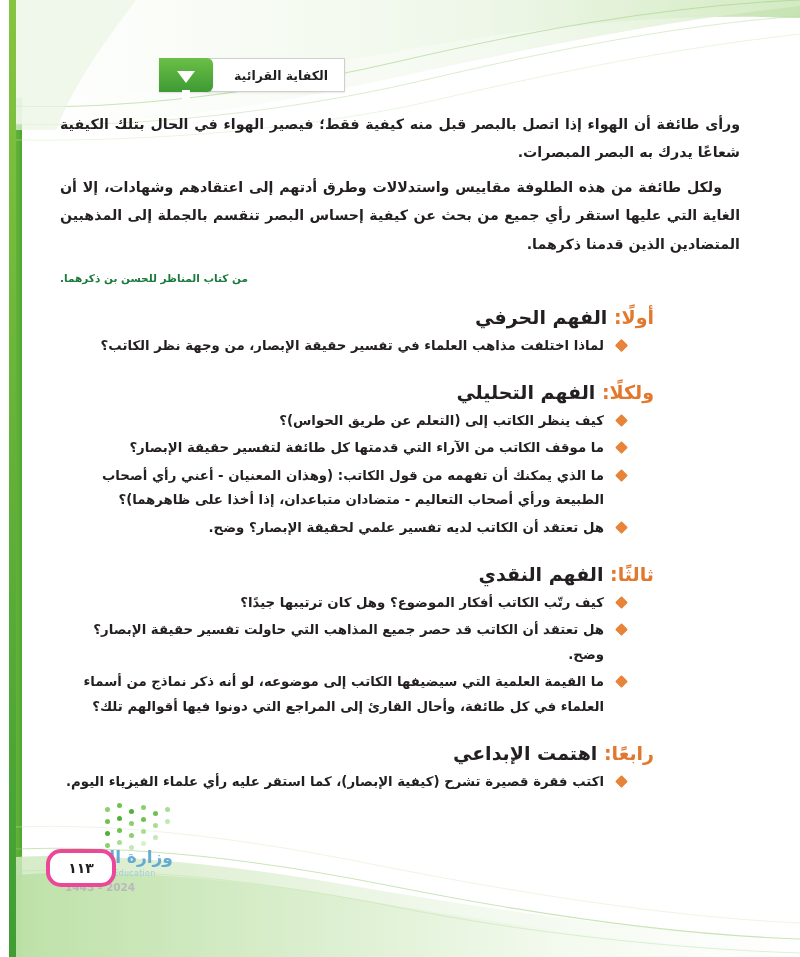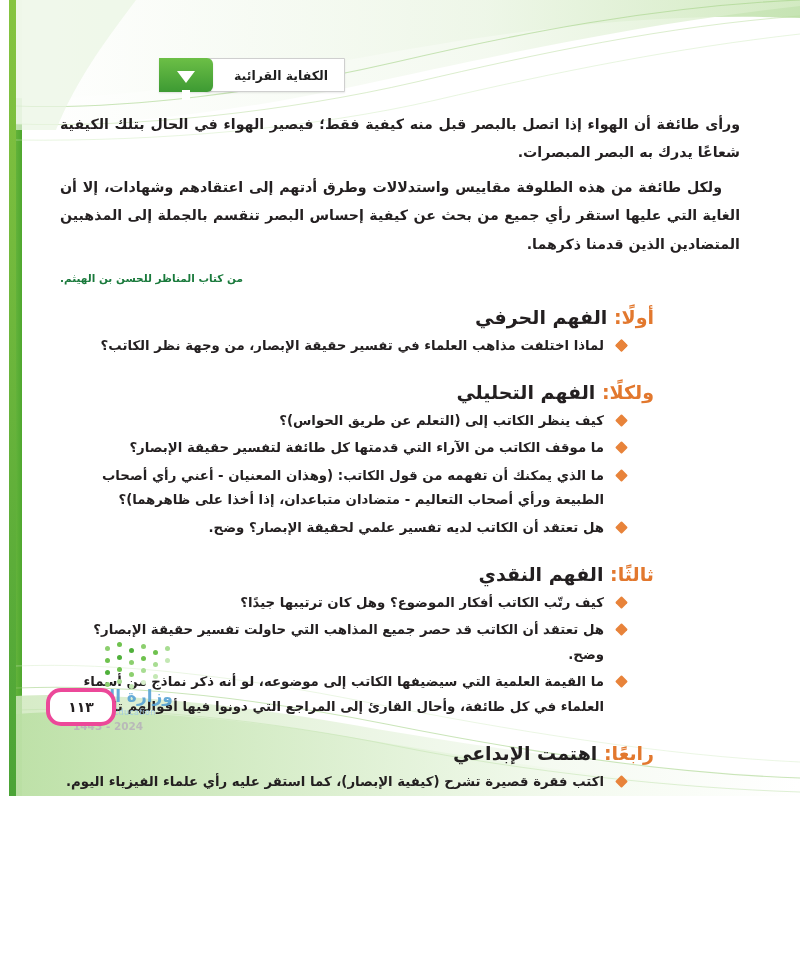--- a/index.html
+++ b/index.html
@@ -3,21 +3,21 @@
 <meta charset="utf-8">
 <style>
   html, body {
     margin: 0;
     padding: 0;
     background: #ffffff;
   }
   .page {
     position: relative;
     width: 800px;
-    height: 796px;
+    height: 957px;
     overflow: hidden;
     background: #ffffff;
     font-family: "DejaVu Sans", "Liberation Sans", sans-serif;
     color: #231f20;
     margin-left: 44px;
   }
 
   
   .frame-left {
     position: absolute;
@@ -205,21 +205,21 @@
     position: absolute;
     left: 10px;
     top: 66px;
     color: #9fc9e4;
     font-size: 8px;
     letter-spacing: .3px;
     opacity: .9;
   }
   .logo-year {
     position: absolute;
-    left: 18px;
+    left: 10px;
     top: 78px;
     color: #b9b9b9;
     font-size: 10.5px;
     font-weight: bold;
   }
   .page-number {
     position: absolute;
     left: 46px;
     bottom: 70px;
     width: 62px;
@@ -297,21 +297,21 @@
           <div class="arrow-stem" style="left:-4px;"></div>
         </div>
     </div>
   </div>
 
   <div class="content">
 
     <p class="para">ورأى طائفة أن الهواء إذا اتصل بالبصر قبل منه كيفية فقط؛ فيصير الهواء في الحال بتلك الكيفية شعاعًا يدرك به البصر المبصرات.</p>
     <p class="para indent">ولكل طائفة من هذه الطلوفة مقاييس واستدلالات وطرق أدتهم إلى اعتقادهم وشهادات، إلا أن الغاية التي عليها استقر رأي جميع من بحث عن كيفية إحساس البصر تنقسم بالجملة إلى المذهبين المتضادين الذين قدمنا ذكرهما.</p>
 
-    <div class="source">من كتاب المناظر للحسن بن الهيثم.</div>
+    <div class="source">من كتاب المناظر للحسن بن ذكرهما.</div>
 
     <div class="section">
       <div class="section-title">
         <span class="ordinal">أولًا:</span>
         <span>الفهم الحرفي</span>
       </div>
       <ul class="qlist">
         <li><span class="bullet"></span></li>
         <li><span class="bullet"></span><span>لماذا اختلفت مذاهب العلماء في تفسير حقيقة الإبصار، من وجهة نظر الكاتب؟</span></li>
       </ul>

